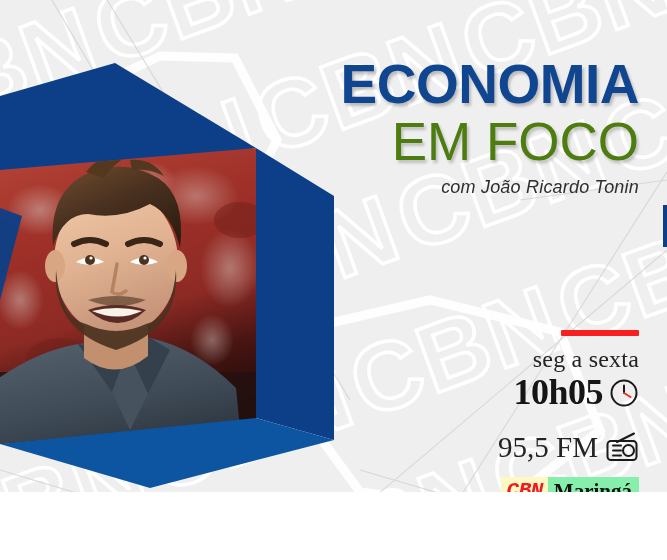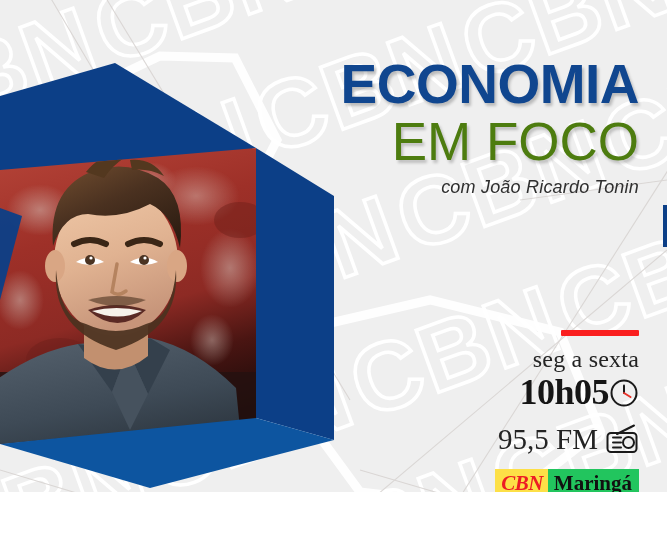--- a/index.html
+++ b/index.html
@@ -105,68 +105,69 @@
     font-family: "Liberation Serif", serif;
     font-size: 24px;
     color: #232323;
     line-height: 1.1;
     letter-spacing: 0.2px;
   }
   .sched-time-row {
     display: flex;
     align-items: center;
     justify-content: flex-end;
+    gap: 6px;
     margin-top: 2px;
   }
   .sched-time {
     font-family: "Liberation Serif", serif;
     font-weight: bold;
     font-size: 36px;
     color: #151515;
     line-height: 1.05;
     letter-spacing: -0.5px;
   }
   .sched-freq-row {
     display: flex;
     align-items: center;
     justify-content: flex-end;
     gap: 7px;
-    margin-top: 12px;
+    margin-top: 20px;
   }
   .sched-freq {
     font-family: "Liberation Serif", serif;
     font-size: 29px;
     color: #232323;
     line-height: 1.05;
   }
   .icon-clock, .icon-radio {
     display: inline-block;
     line-height: 0;
   }
 
   
   .logo {
     display: flex;
     align-items: center;
     justify-content: flex-end;
     margin-top: 14px;
   }
   .logo-cbn {
-    background: #fde047;
+    background: #fef9c3;
     color: #ed1c24;
-    font-family: Liberation Serif, serif;
+    font-family: Liberation Mono, monospace;
     font-weight: bold;
     font-style: italic;
     font-size: 21px;
     letter-spacing: -0.5px;
     padding: 2px 5px 2px 6px;
     line-height: 1.15;
   }
   .logo-city {
-    background: #22c55e;
+    background: #86efac;
     color: #111111;
     font-family: "Liberation Serif", serif;
     font-weight: bold;
     font-size: 21px;
     padding: 2px 7px 2px 6px;
     line-height: 1.15;
   }
 </style>
 </head>
 <body>

